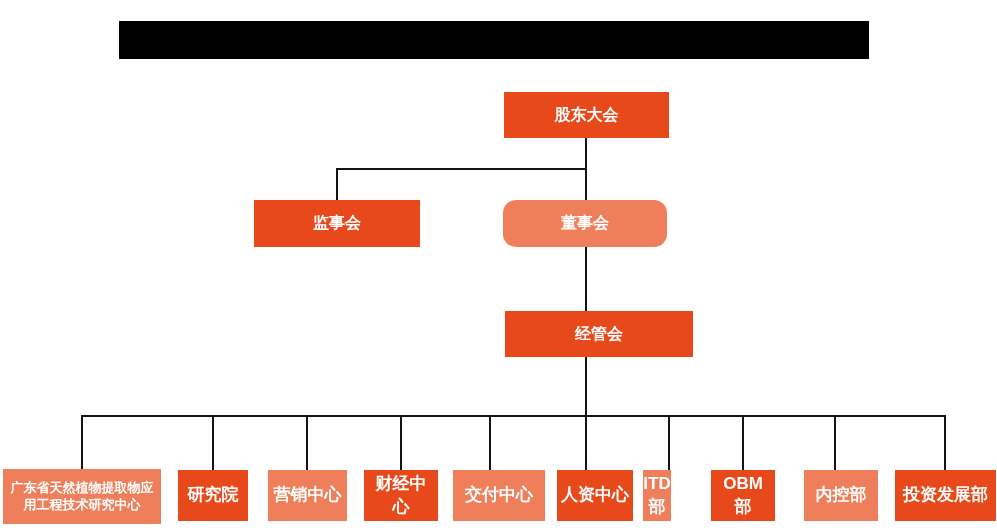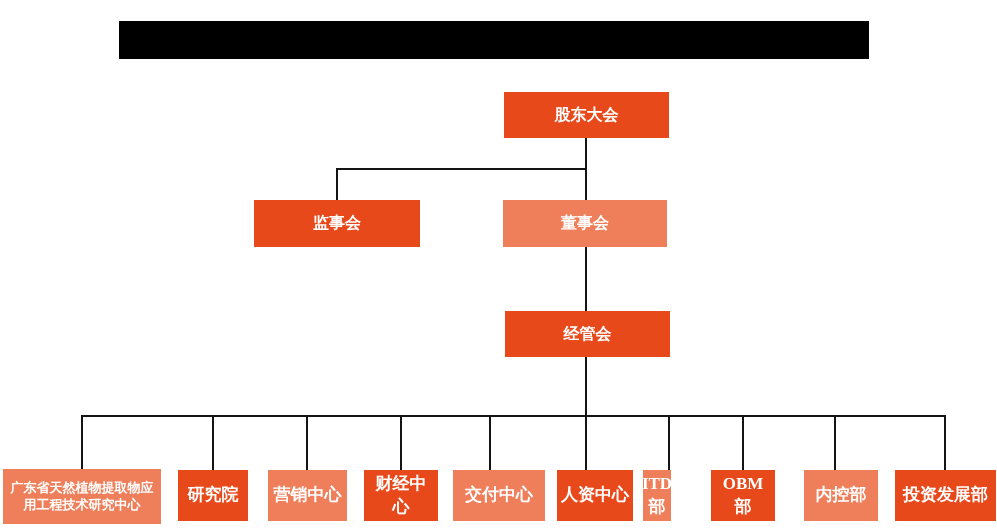--- a/index.html
+++ b/index.html
@@ -28,30 +28,29 @@
     display: flex;
     align-items: center;
     justify-content: center;
     text-align: center;
     color: #ffffff;
     font-weight: bold;
     font-size: 16px;
     box-sizing: border-box;
     padding: 2px 4px;
     line-height: 1.3;
-    font-family: Liberation Serif, serif;
   }
   .bg-dark  { background: #E8491B; }
   .bg-light { background: #EE7F5A; }
 
   
   .n-shareholders { left: 504px; top: 92px;  width: 165px; height: 46px; }
   .n-supervisory  { left: 254px; top: 200px; width: 166px; height: 47px; }
-  .n-board        { left: 503px; top: 200px; width: 164px; height: 47px; }
-  .n-management   { left: 505px; top: 311px; width: 165px; height: 46px; }
+  .n-board        { left: 503px; top: 200px; width: 164px; height: 47px; border-radius: 13px; }
+  .n-management   { left: 505px; top: 311px; width: 188px; height: 46px; }
 
   
   .dept { top: 470px; height: 51px; font-size: 17px; }
   .d1  { left: 3px;   width: 158px; top: 469px; height: 55px; font-size: 13px; }
   .d2  { left: 178px; width: 70px;  }
   .d3  { left: 268px; width: 79px;  }
   .d4  { left: 364px; width: 74px;  }
   .d5  { left: 453px; width: 92px;  }
   .d6  { left: 557px; width: 76px;  }
   .d7  { left: 643px; width: 28px;  }

